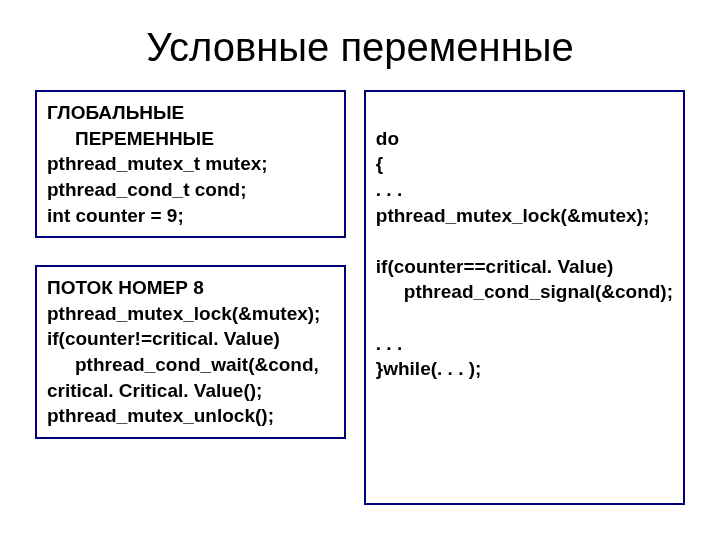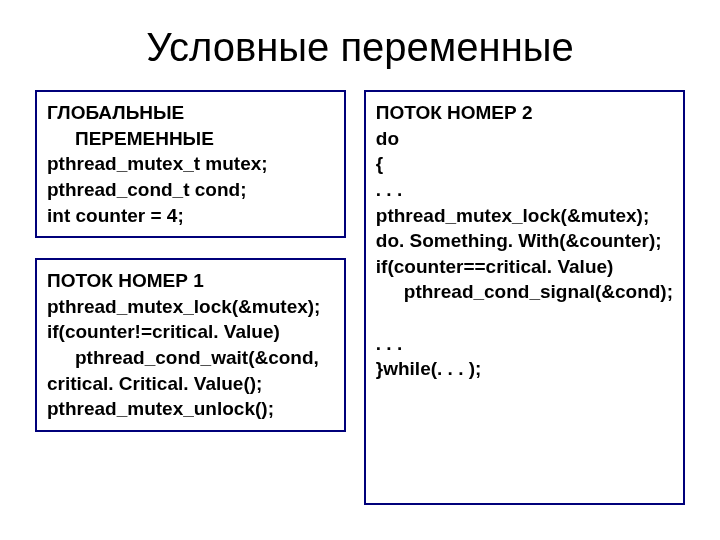--- a/index.html
+++ b/index.html
@@ -26,21 +26,21 @@
     font-weight: normal;
   }
   .columns {
     display: flex;
     gap: 18px;
   }
   .col {
     flex: 1;
     display: flex;
     flex-direction: column;
-    gap: 20px;
+    gap: 27px;
   }
   .box {
     border: 2px solid #00007a;
     padding: 8px 10px;
     font-size: 19px;
     line-height: 1.35;
     font-weight: bold;
     font-family: Arial, Helvetica, sans-serif;
   }
   .box .indent { padding-left: 28px; display:block;}
@@ -55,42 +55,42 @@
 
   <div class="columns">
 
     <div class="col">
 
       <div class="box">
         <span>ГЛОБАЛЬНЫЕ</span><br>
         <span class="indent">ПЕРЕМЕННЫЕ</span>
         <span>pthread_mutex_t mutex;</span><br>
         <span>pthread_cond_t cond;</span><br>
-        <span>int counter = 4;</span>
+        <span>int counter = 9;</span>
       </div>
 
       <div class="box">
-        <span>ПОТОК НОМЕР 1</span><br>
+        <span>ПОТОК НОМЕР 8</span><br>
         <span>pthread_mutex_lock(&amp;mutex);</span><br>
         <span>if(counter!=critical. Value)</span><br>
         <span class="indent">pthread_cond_wait(&amp;cond,</span>
         <span>critical. Critical. Value();</span><br>
         <span>pthread_mutex_unlock();</span>
       </div>
 
     </div>
 
     <div class="col">
       <div class="box tall">
-        <span>ПОТОК НОМЕР 2</span><br>
+        <br>
         <span>do</span><br>
         <span>{</span><br>
         <span>. . .</span><br>
         <span>pthread_mutex_lock(&amp;mutex);</span><br>
-        <span>do. Something. With(&amp;counter);</span><br>
+        <br>
         <span>if(counter==critical. Value)</span><br>
         <span class="indent">pthread_cond_signal(&amp;cond);</span>
         <br>
         <span>. . .</span><br>
         <span>}while(. . . );</span>
       </div>
     </div>
 
   </div>
 </div>

